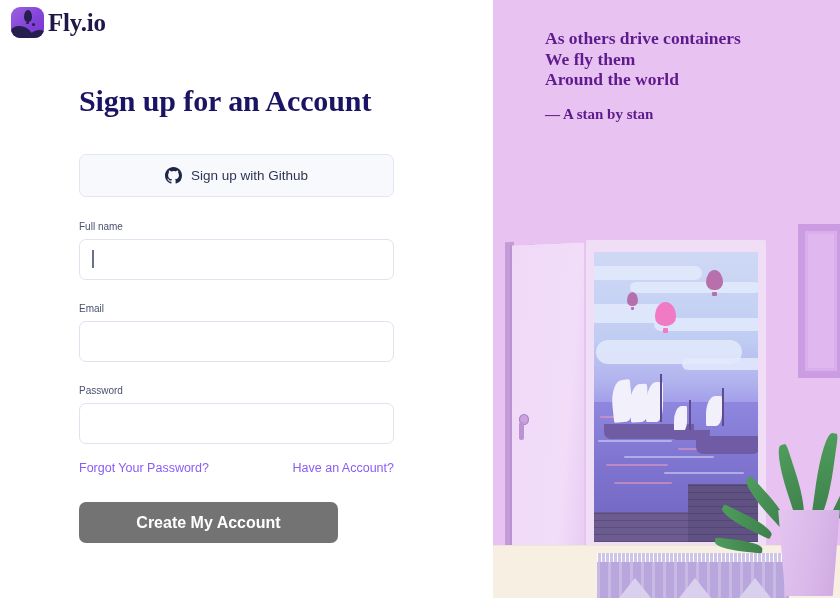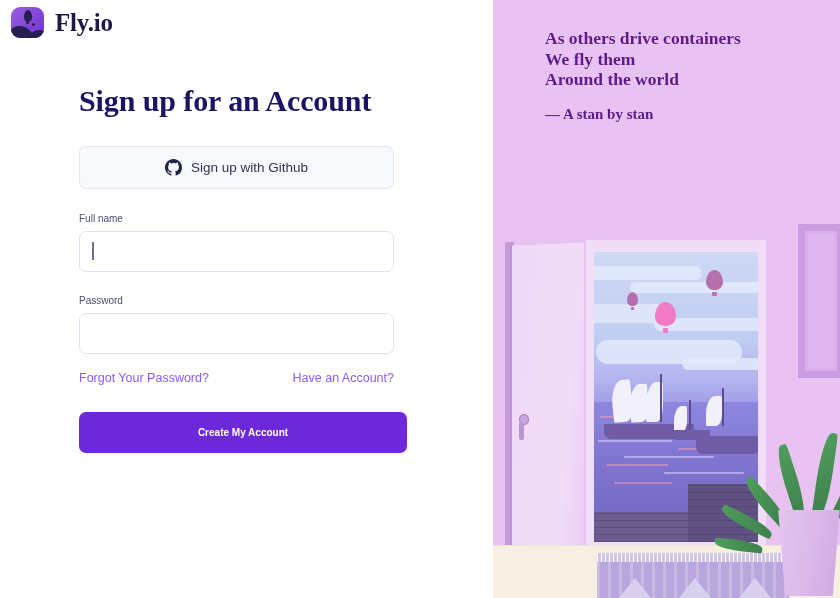--- a/index.html
+++ b/index.html
@@ -13,21 +13,21 @@
 
   
   .left {
     width: 493px; height: 598px;
     background: #ffffff;
     position: relative;
     flex: 0 0 493px;
   }
   .brand {
     position: absolute; left: 11px; top: 7px;
-    display: flex; align-items: center; gap: 11px;
+    display: flex; align-items: center; gap: 4px;
   }
   .brand-mark {
     width: 33px; height: 31px; border-radius: 9px;
     background: linear-gradient(140deg, #9b63e0 0%, #8243d8 55%, #7a35d0 100%);
     position: relative; overflow: hidden;
     flex: 0 0 33px;
   }
   .brand-mark .balloon-body {
     position: absolute; left: 13px; top: 3px;
     width: 8px; height: 12px;
@@ -63,21 +63,21 @@
     letter-spacing: -0.2px;
   }
 
   .title {
     position: absolute; left: 79px; top: 84px;
     font-family: "Liberation Serif", serif;
     font-size: 30px; font-weight: bold; color: #1b1464;
     letter-spacing: -0.1px;
   }
 
-  .form { position: absolute; left: 79px; top: 146px; width: 315px; }
+  .form { position: absolute; left: 79px; top: 154px; width: 315px; }
 
   .oauth-btn {
     width: 315px; height: 43px;
     background: #f8f9fd;
     border: 1px solid #e3e6f0;
     border-radius: 7px;
     display: flex; align-items: center; justify-content: center; gap: 9px;
     cursor: pointer;
   }
   .oauth-btn .gh-icon { width: 17px; height: 17px; display: block; }
@@ -116,24 +116,24 @@
   .links-row {
     margin-top: 17px; width: 315px;
     display: flex; justify-content: space-between; 
   }
   .link {
     font-size: 12.5px; color: #8b5cf6; text-decoration: none; cursor: pointer;
   }
 
   .submit-btn {
     margin-top: 27px;
-    width: 328px; height: 41px;
-    background: #6d28d9;
+    width: 259px; height: 41px;
+    background: #737373;
     border: none; border-radius: 7px;
-    color: #ffffff; font-size: 10px; font-weight: bold;
+    color: #ffffff; font-size: 16px; font-weight: bold;
     font-family: "Liberation Sans", sans-serif;
     cursor: pointer;
   }
 
   
   .right {
     width: 347px; height: 598px; flex: 0 0 347px;
     background: #e8c3f2;
     position: relative; overflow: hidden;
   }
@@ -350,20 +350,24 @@
 
 
       <div class="field" style="margin-top:24px;">
         <label class="field-label">Full name</label>
         <div class="caret-wrap">
           <input class="field-input" type="text" placeholder="" style="">
           <div class="caret"></div>
         </div>
       </div>
 
+      <div class="field">
+        <label class="field-label">Email</label>
+        <input class="field-input" type="email" placeholder="" style="">
+      </div>
 
       <div class="field">
         <label class="field-label">Password</label>
         <input class="field-input" type="password" placeholder="" style="">
       </div>
 
       <div class="links-row">
         <a class="link">Forgot Your Password?</a>
         <a class="link">Have an Account?</a>
       </div>

